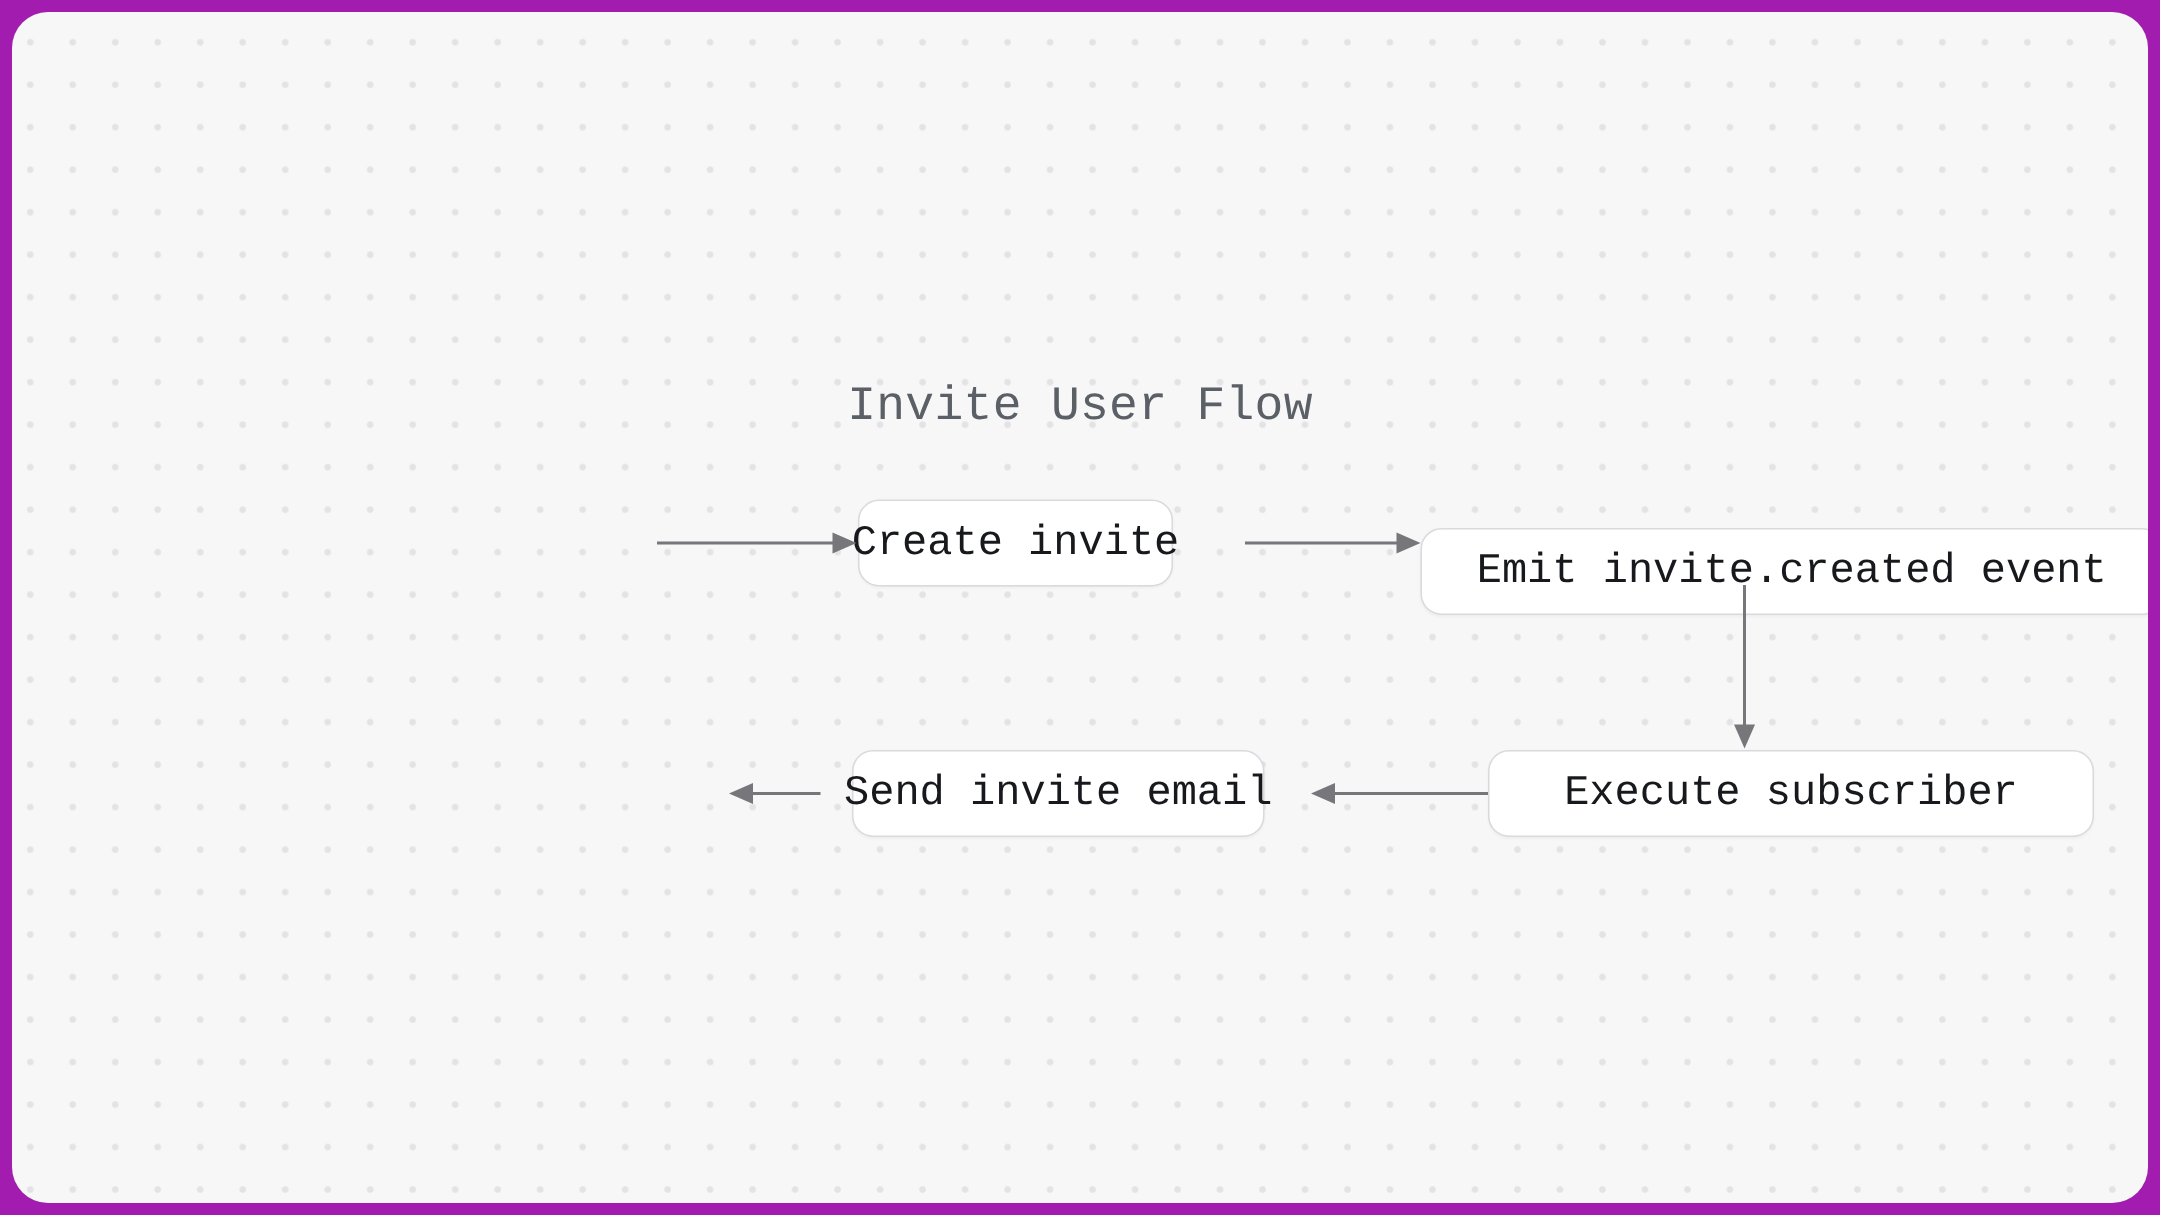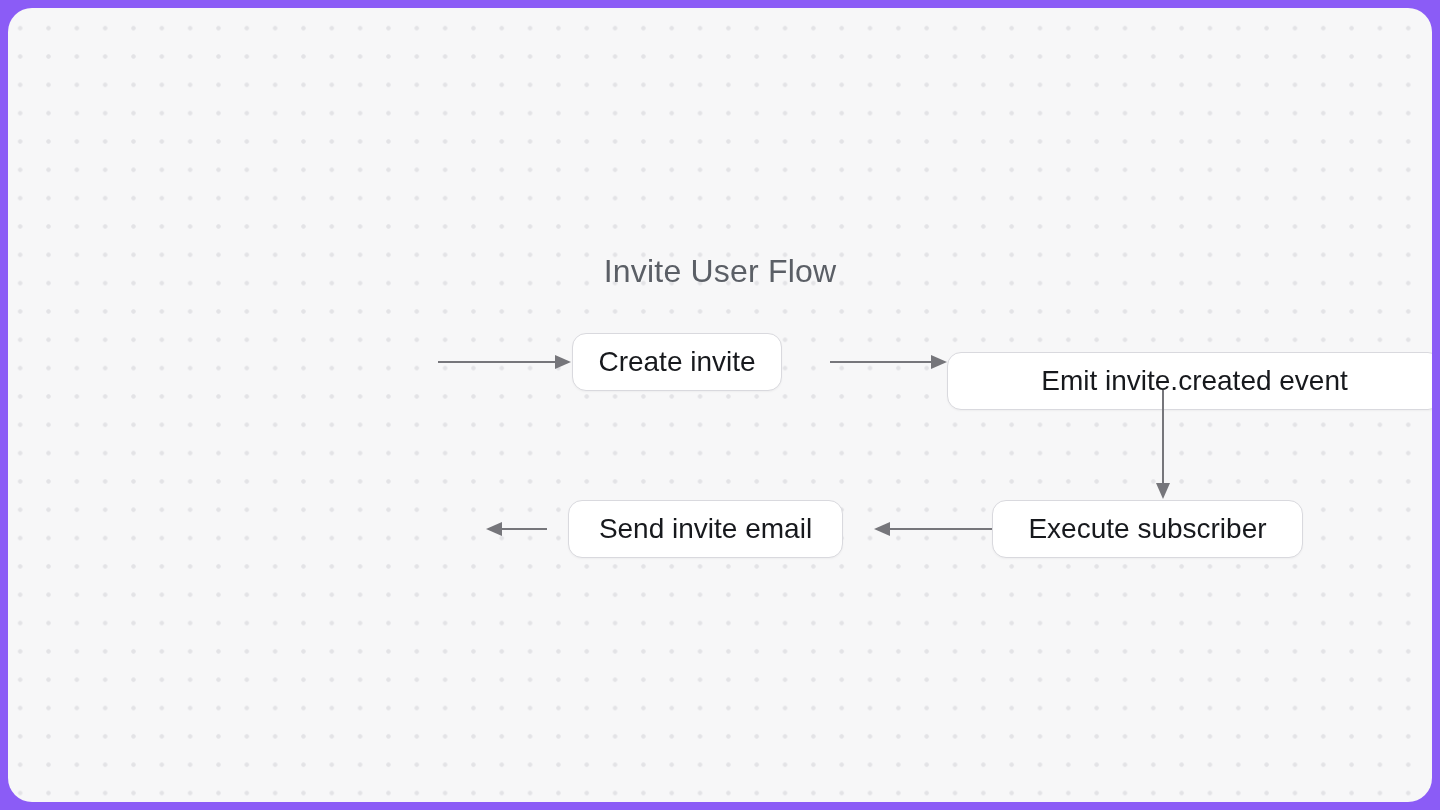--- a/index.html
+++ b/index.html
@@ -8,21 +8,22 @@
     background: #ffffff;
     width: 1440px;
     height: 810px;
     font-family: "Liberation Sans", sans-serif;
     overflow: hidden;
   }
   .page {
     position: relative;
     width: 1440px;
     height: 810px;
-    background: #8b5cf6;
+    background: #a21caf;
+    font-family: Liberation Mono, monospace;
   }
   .canvas {
     position: absolute;
     left: 8px; top: 8px; right: 8px; bottom: 8px;
     border-radius: 24px;
     background-color: #f7f7f8;
     background-image: radial-gradient(circle, #e3e3e6 1.8px, rgba(227,227,230,0) 2.6px);
     background-size: 28.33px 28.33px;
     background-position: -2px 6px;
     overflow: hidden;
@@ -91,21 +92,21 @@
 
 <div class="page">
   <div class="canvas">
 
     <div class="diagram-title">Invite User Flow</div>
 
     <div class="node" style="left:564px; top:325px; width:210px;">Create invite</div>
     <div class="node" style="left:939px; top:344px; width:495px;">Emit invite.created event</div>
 
     <div class="node" style="left:560px; top:492px; width:275px;">Send invite email</div>
-    <div class="node" style="left:984px; top:492px; width:311px;">Execute subscriber</div>
+    <div class="node" style="left:984px; top:492px; width:404px;">Execute subscriber</div>
 
     <div class="edge edge-h dir-right" style="left:430px; top:347px; width:133px;">
       <div class="line"></div>
       <div class="head head-right"></div>
     </div>
 
     <div class="edge edge-h dir-right" style="left:822px; top:347px; width:117px;">
       <div class="line"></div>
       <div class="head head-right"></div>
     </div>

